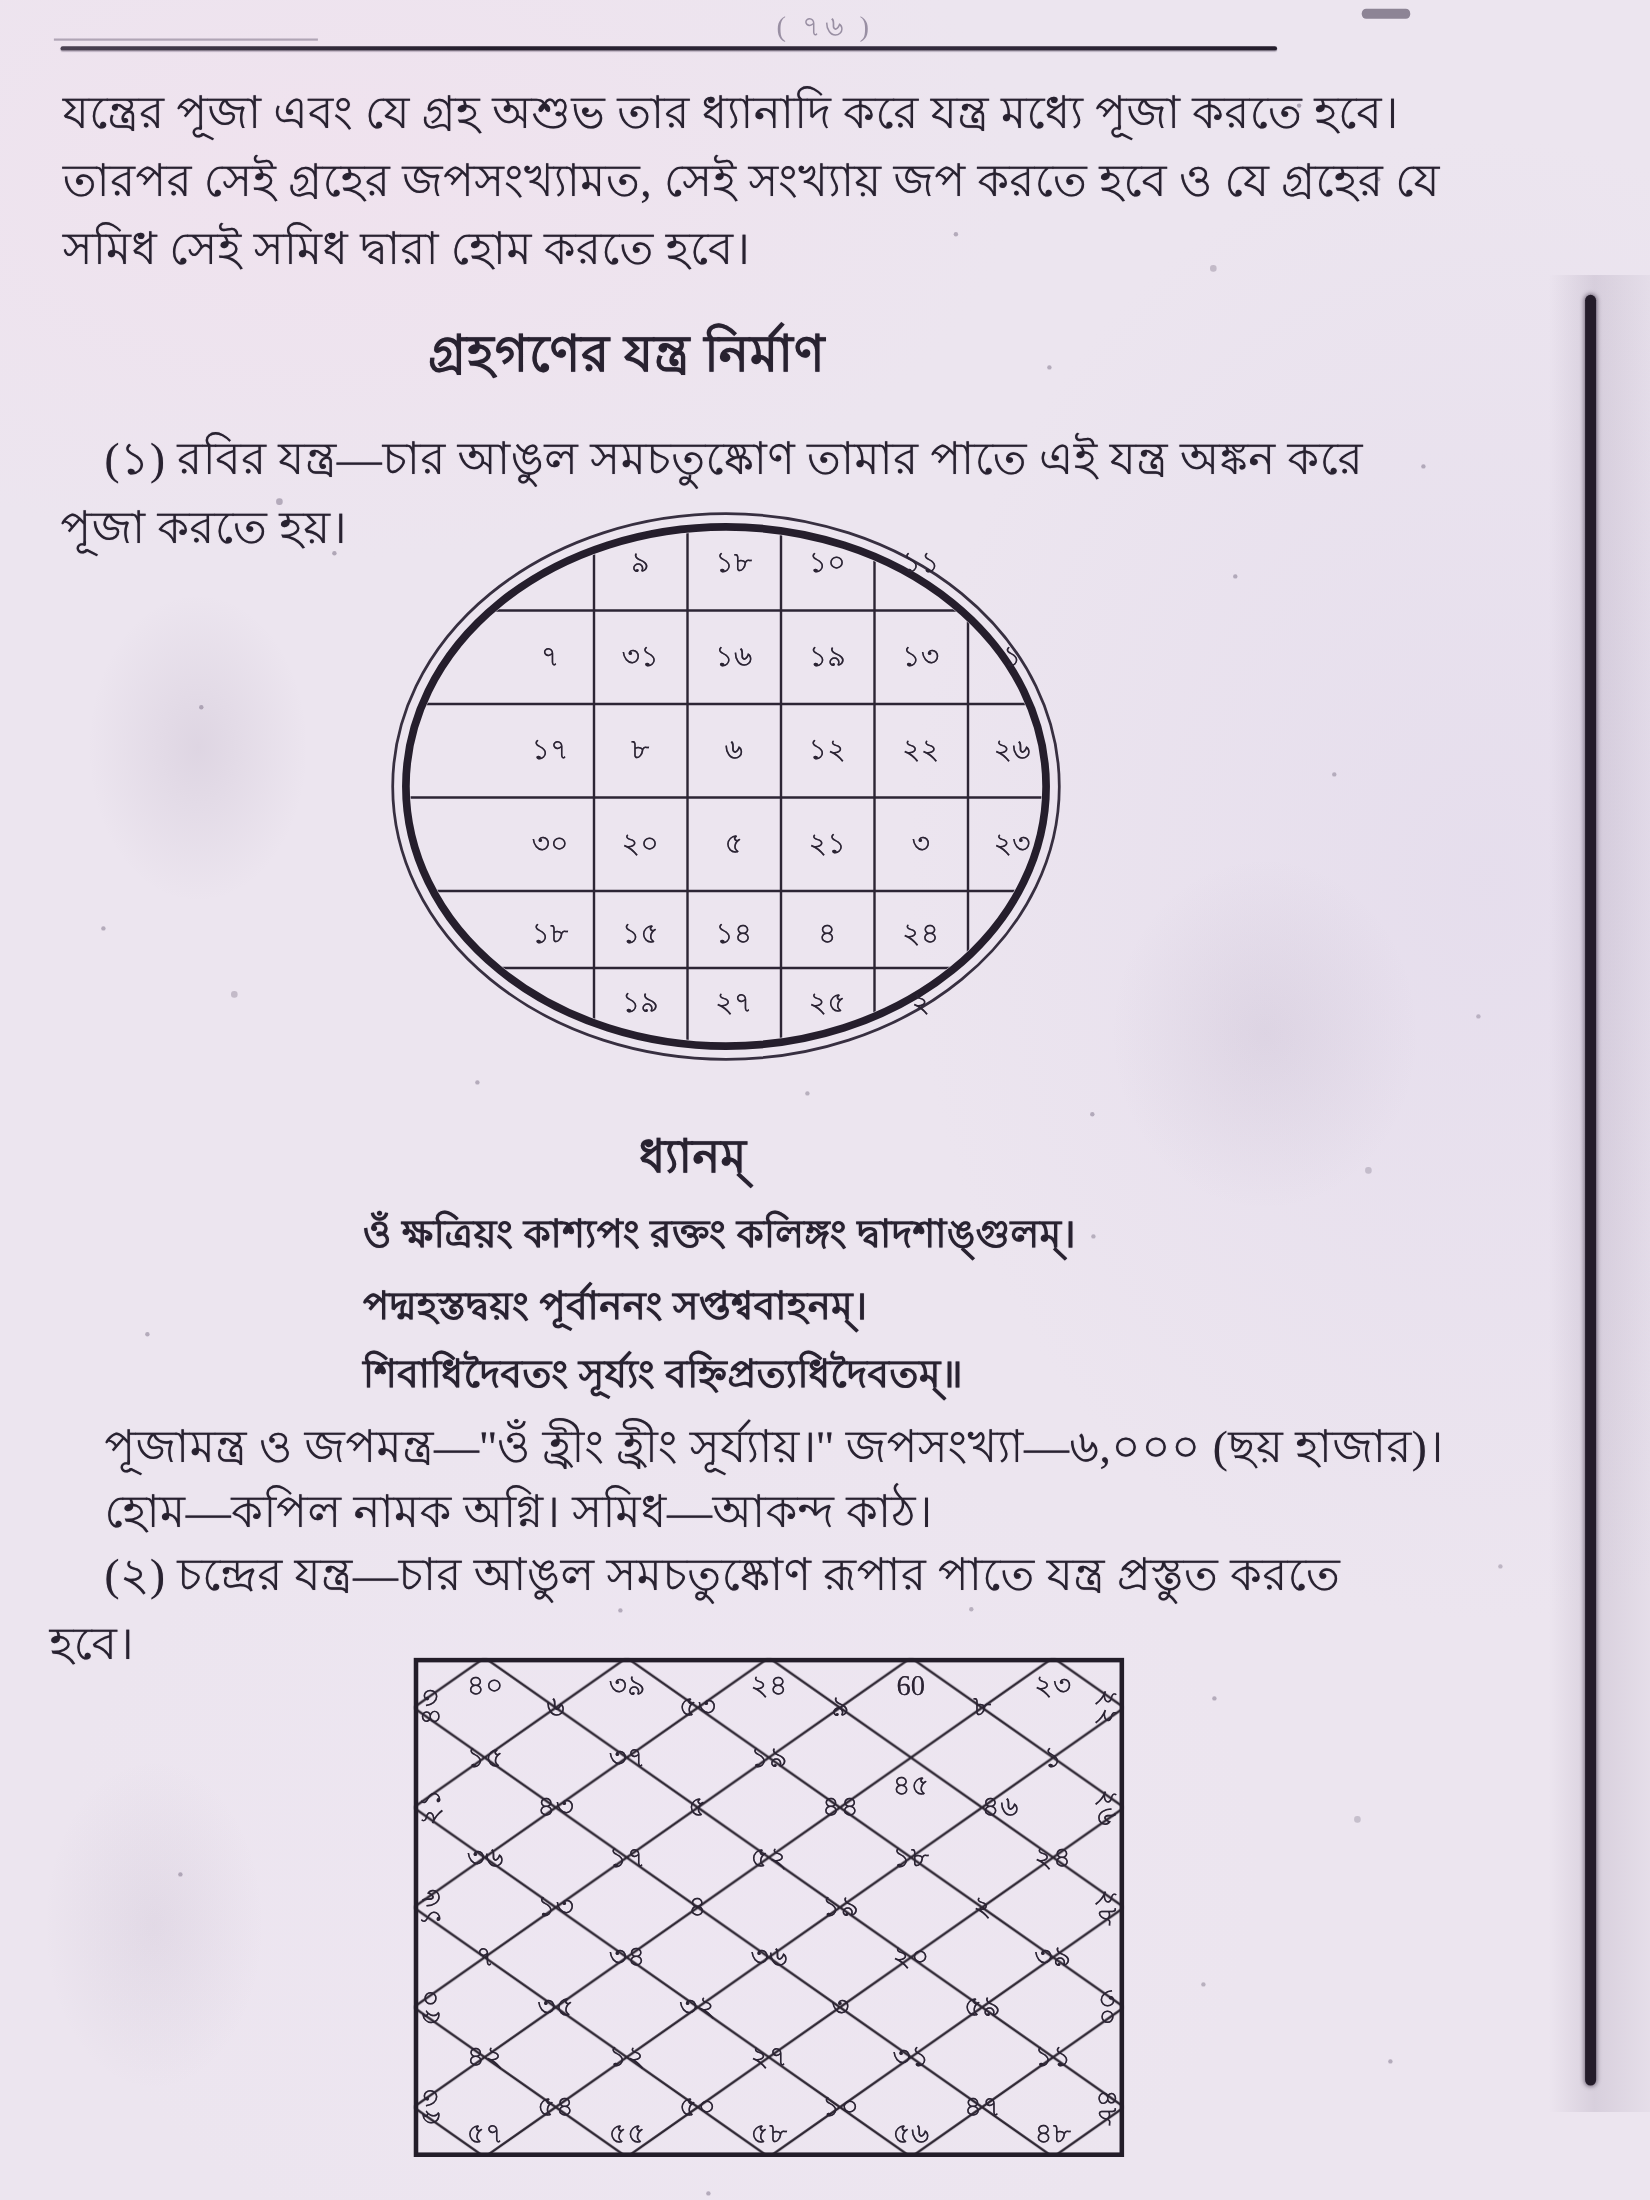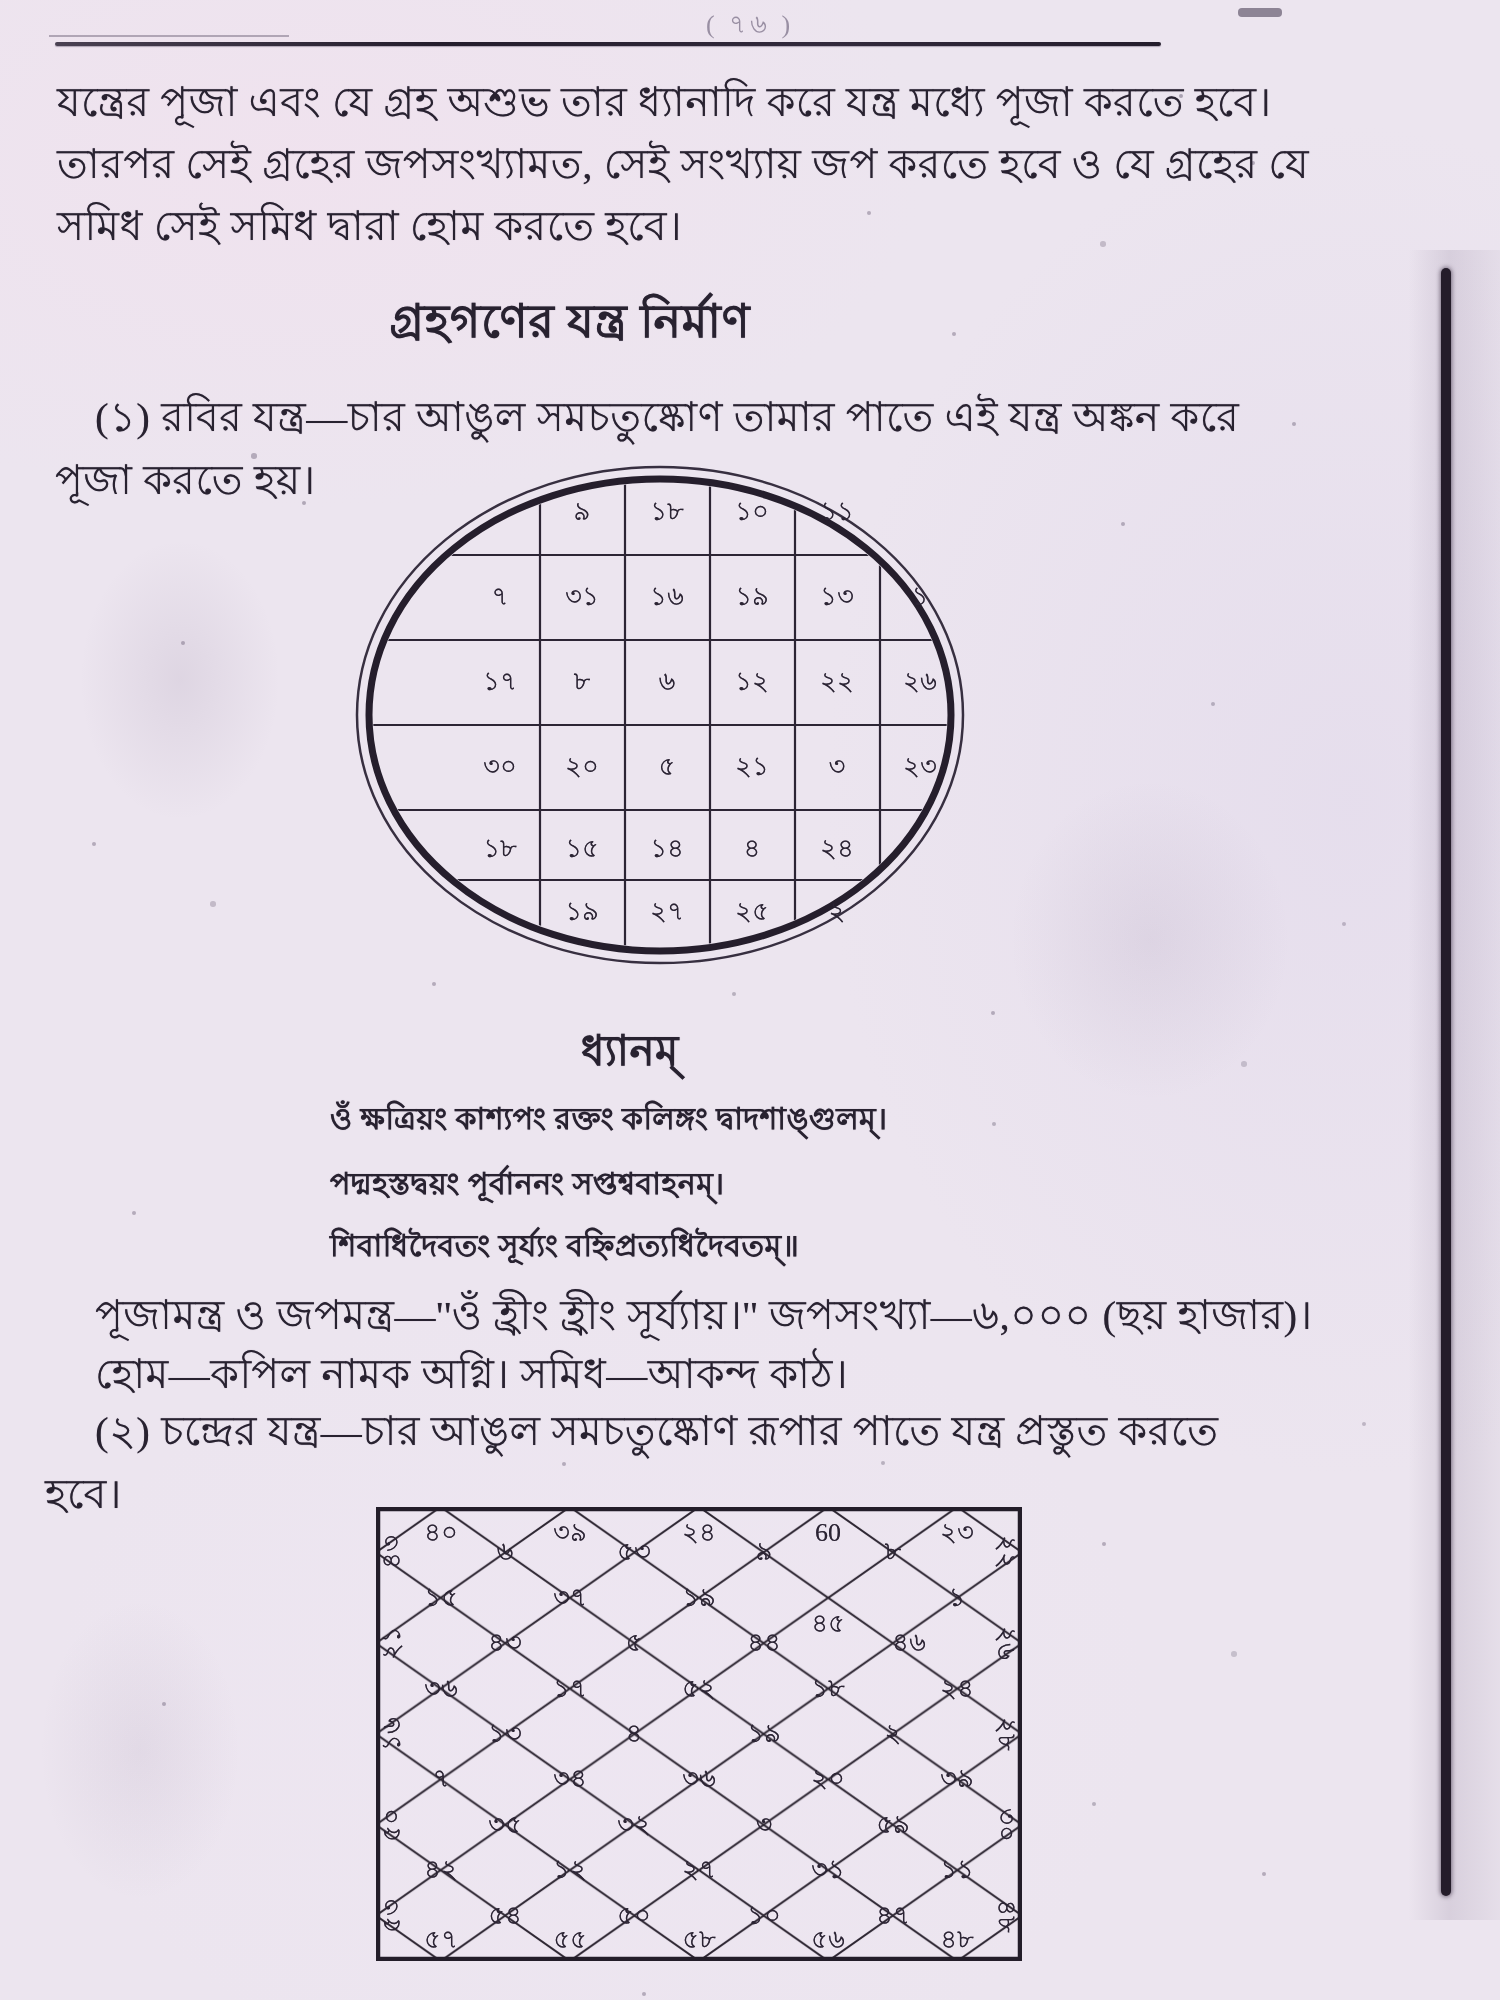--- a/index.html
+++ b/index.html
@@ -24,21 +24,21 @@
            background:rgba(60,50,75,.35);}
   .l-intro1{left:57px;top:70px;}
   .l-intro2{left:57px;top:132px;}
   .l-intro3{left:57px;top:194px;}
   .section-heading{left:0;top:286px;width:1140px;text-align:center;
                    font-size:46px;font-weight:700;letter-spacing:1px;}
   .l-ravi1{left:95px;top:385px;}
   .l-ravi2{left:55px;top:448px;}
   .dhyanam-heading{left:0;top:1018px;width:1260px;text-align:center;
                    font-size:42px;font-weight:700;}
-  .sloka{font-weight:600;font-size:30px;}
+  .sloka{font-weight:600;font-size:35px;}
   .l-dhy1{left:330px;top:1095px;}
   .l-dhy2{left:330px;top:1160px;}
   .l-dhy3{left:330px;top:1222px;}
   .l-man1{left:95px;top:1283px;}
   .l-man2{left:95px;top:1342px;}
   .l-cha1{left:95px;top:1399px;}
   .l-cha2{left:45px;top:1462px;}
 
   
   .yantra{position:absolute;}

